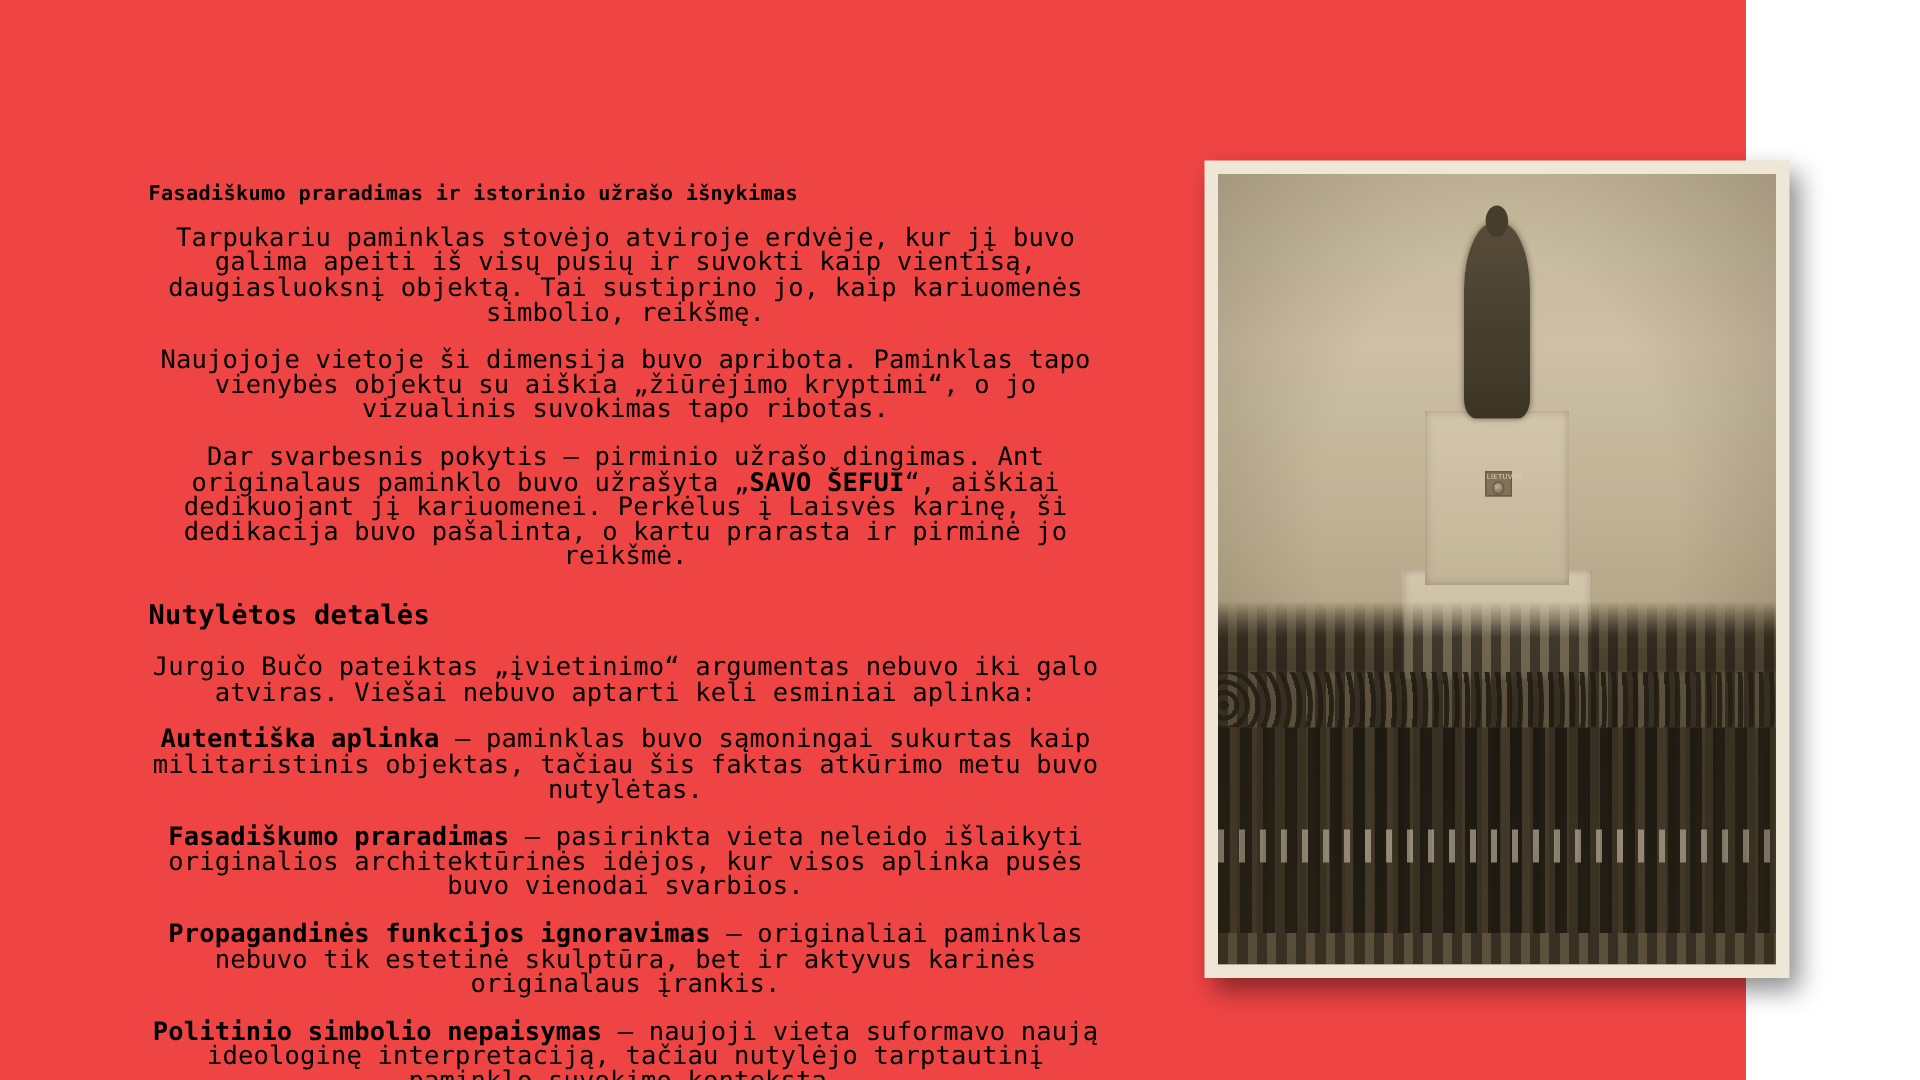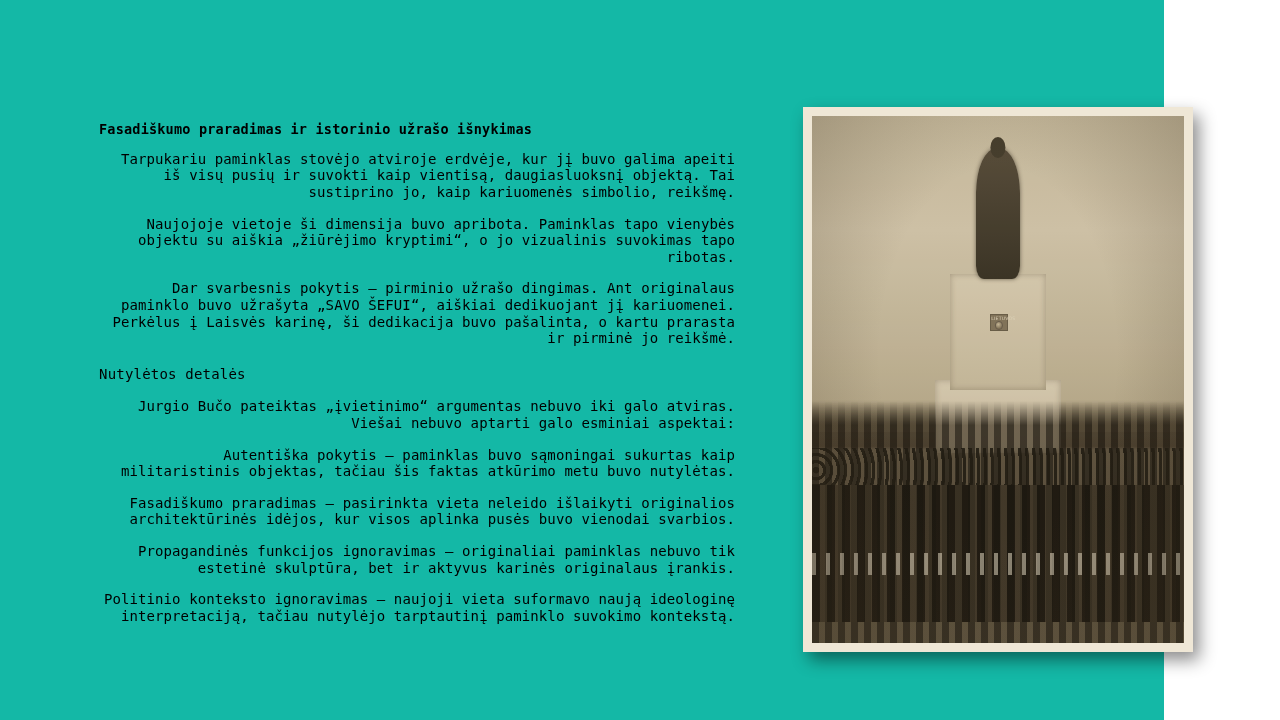--- a/index.html
+++ b/index.html
@@ -11,55 +11,55 @@
     overflow: hidden;
   }
   body {
     font-family: "DejaVu Sans Mono", monospace;
     color: #000000;
   }
   .page {
     position: relative;
     width: 1164px;
     height: 720px;
-    background: #14b8a6;
+    background: #ef4444;
   }
   .text-col {
     position: absolute;
     left: 99px;
     top: 120px;
     width: 636px;
   }
   .h-title {
     font-family: "DejaVu Sans Mono", monospace;
     font-weight: bold;
     font-size: 13.5px;
     line-height: 1.4;
     letter-spacing: 0.2px;
     margin: 0 0 12px 0;
   }
   .h-sub {
     font-family: "DejaVu Sans Mono", monospace;
-    font-weight: normal;
-    font-size: 14px;
+    font-weight: bold;
+    font-size: 18px;
     line-height: 1.4;
     letter-spacing: 0.2px;
     margin: 18px 0 14px 0;
   }
   p.para {
     font-family: "DejaVu Sans Mono", monospace;
-    font-size: 14px;
+    font-size: 17px;
     line-height: 16.6px;
     letter-spacing: 0.1px;
     margin: 0 0 15px 0;
-    text-align: right;
+    text-align: center;
     word-spacing: 0px;
   }
   b, .b {
-    font-weight: normal;
+    font-weight: bold;
   }
   .photo-wrap {
     position: absolute;
     left: 803px;
     top: 107px;
     width: 390px;
     height: 545px;
     background: #efe7d6;
     box-shadow: 6px 8px 16px rgba(0,0,0,0.45);
     padding: 0;
@@ -210,29 +210,29 @@
 
     <p class="para">Tarpukariu paminklas stovėjo atviroje erdvėje, kur jį buvo galima apeiti iš visų pusių ir suvokti kaip vientisą, daugiasluoksnį objektą. Tai sustiprino jo, kaip kariuomenės simbolio, reikšmę.</p>
 
     <p class="para">Naujojoje vietoje ši dimensija buvo apribota. Paminklas tapo vienybės objektu su aiškia „žiūrėjimo kryptimi“, o jo vizualinis suvokimas tapo ribotas.</p>
 
     <p class="para"><span>Dar svarbesnis pokytis – pirminio užrašo dingimas. Ant originalaus paminklo buvo užrašyta „</span><b>SAVO ŠEFUI</b><span>“, aiškiai dedikuojant jį kariuomenei. Perkėlus į Laisvės karinę, ši dedikacija buvo pašalinta, o kartu prarasta ir pirminė jo reikšmė.</span></p>
 
 
     <div class="h-sub">Nutylėtos detalės</div>
 
-    <p class="para">Jurgio Bučo pateiktas „įvietinimo“ argumentas nebuvo iki galo atviras. Viešai nebuvo aptarti galo esminiai aspektai:</p>
-
-    <p class="para"><b>Autentiška pokytis</b><span> – paminklas buvo sąmoningai sukurtas kaip militaristinis objektas, tačiau šis faktas atkūrimo metu buvo nutylėtas.</span></p>
+    <p class="para">Jurgio Bučo pateiktas „įvietinimo“ argumentas nebuvo iki galo atviras. Viešai nebuvo aptarti keli esminiai aplinka:</p>
+
+    <p class="para"><b>Autentiška aplinka</b><span> – paminklas buvo sąmoningai sukurtas kaip militaristinis objektas, tačiau šis faktas atkūrimo metu buvo nutylėtas.</span></p>
 
     <p class="para"><b>Fasadiškumo praradimas</b><span> – pasirinkta vieta neleido išlaikyti originalios architektūrinės idėjos, kur visos aplinka pusės buvo vienodai svarbios.</span></p>
 
     <p class="para"><b>Propagandinės funkcijos ignoravimas</b><span> – originaliai paminklas nebuvo tik estetinė skulptūra, bet ir aktyvus karinės originalaus įrankis.</span></p>
 
-    <p class="para"><b>Politinio konteksto ignoravimas</b><span> – naujoji vieta suformavo naują ideologinę interpretaciją, tačiau nutylėjo tarptautinį paminklo suvokimo kontekstą.</span></p>
+    <p class="para"><b>Politinio simbolio nepaisymas</b><span> – naujoji vieta suformavo naują ideologinę interpretaciją, tačiau nutylėjo tarptautinį paminklo suvokimo kontekstą.</span></p>
 
   </div>
 
   <div class="photo-wrap">
     <div class="photo-inner">
       <div class="sky"></div>
       <div class="ground"></div>
       <div class="treeline"></div>
 
       <div class="pedestal-base"></div>

